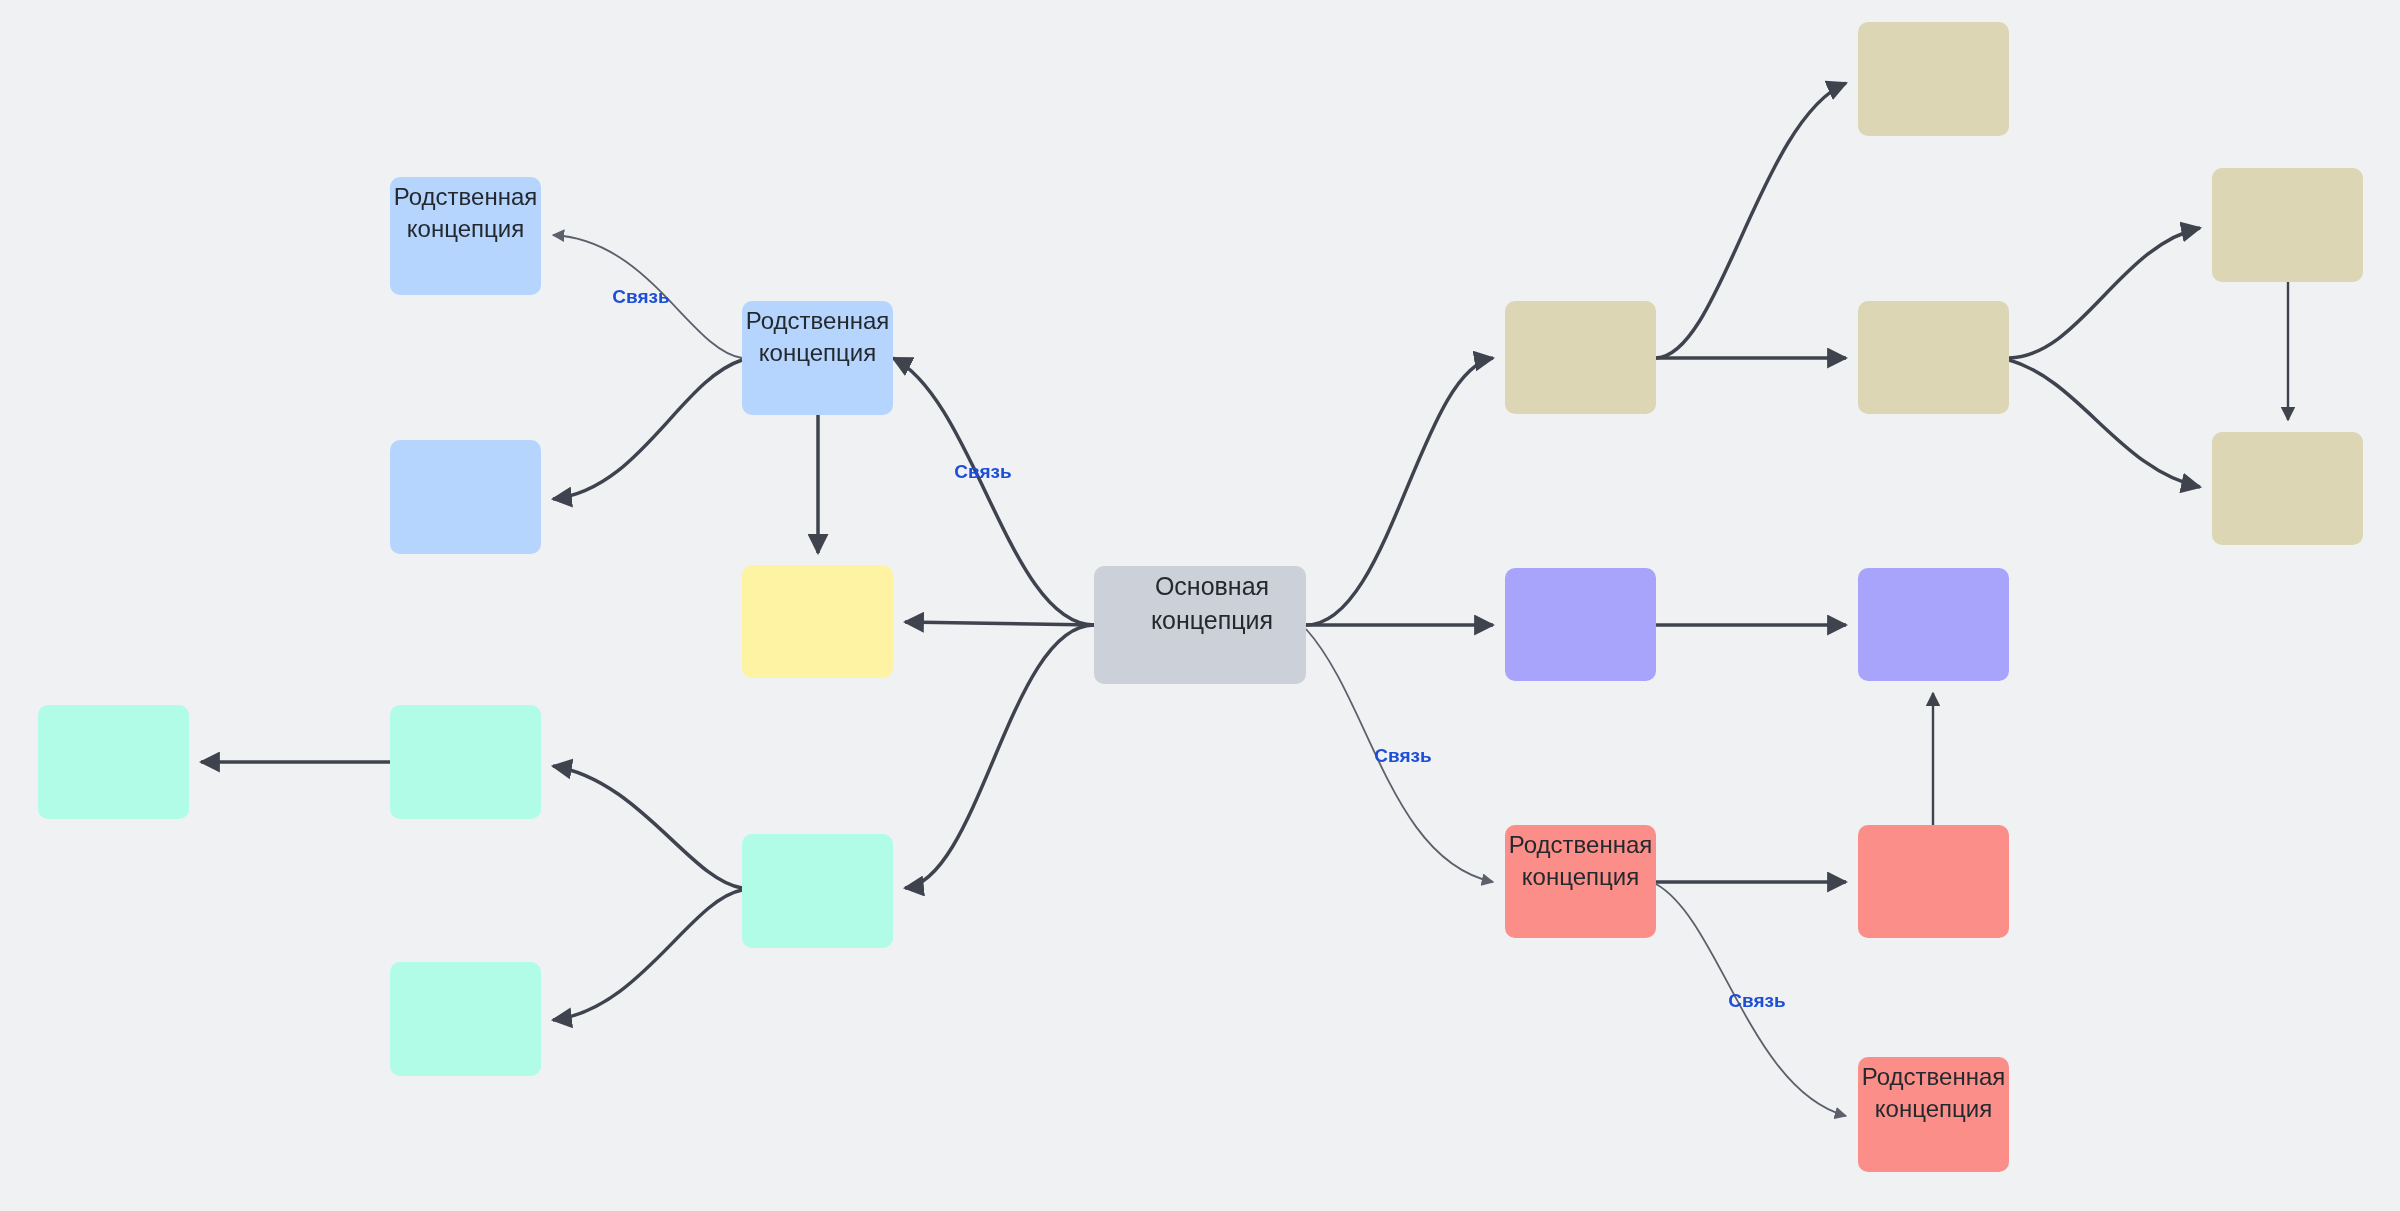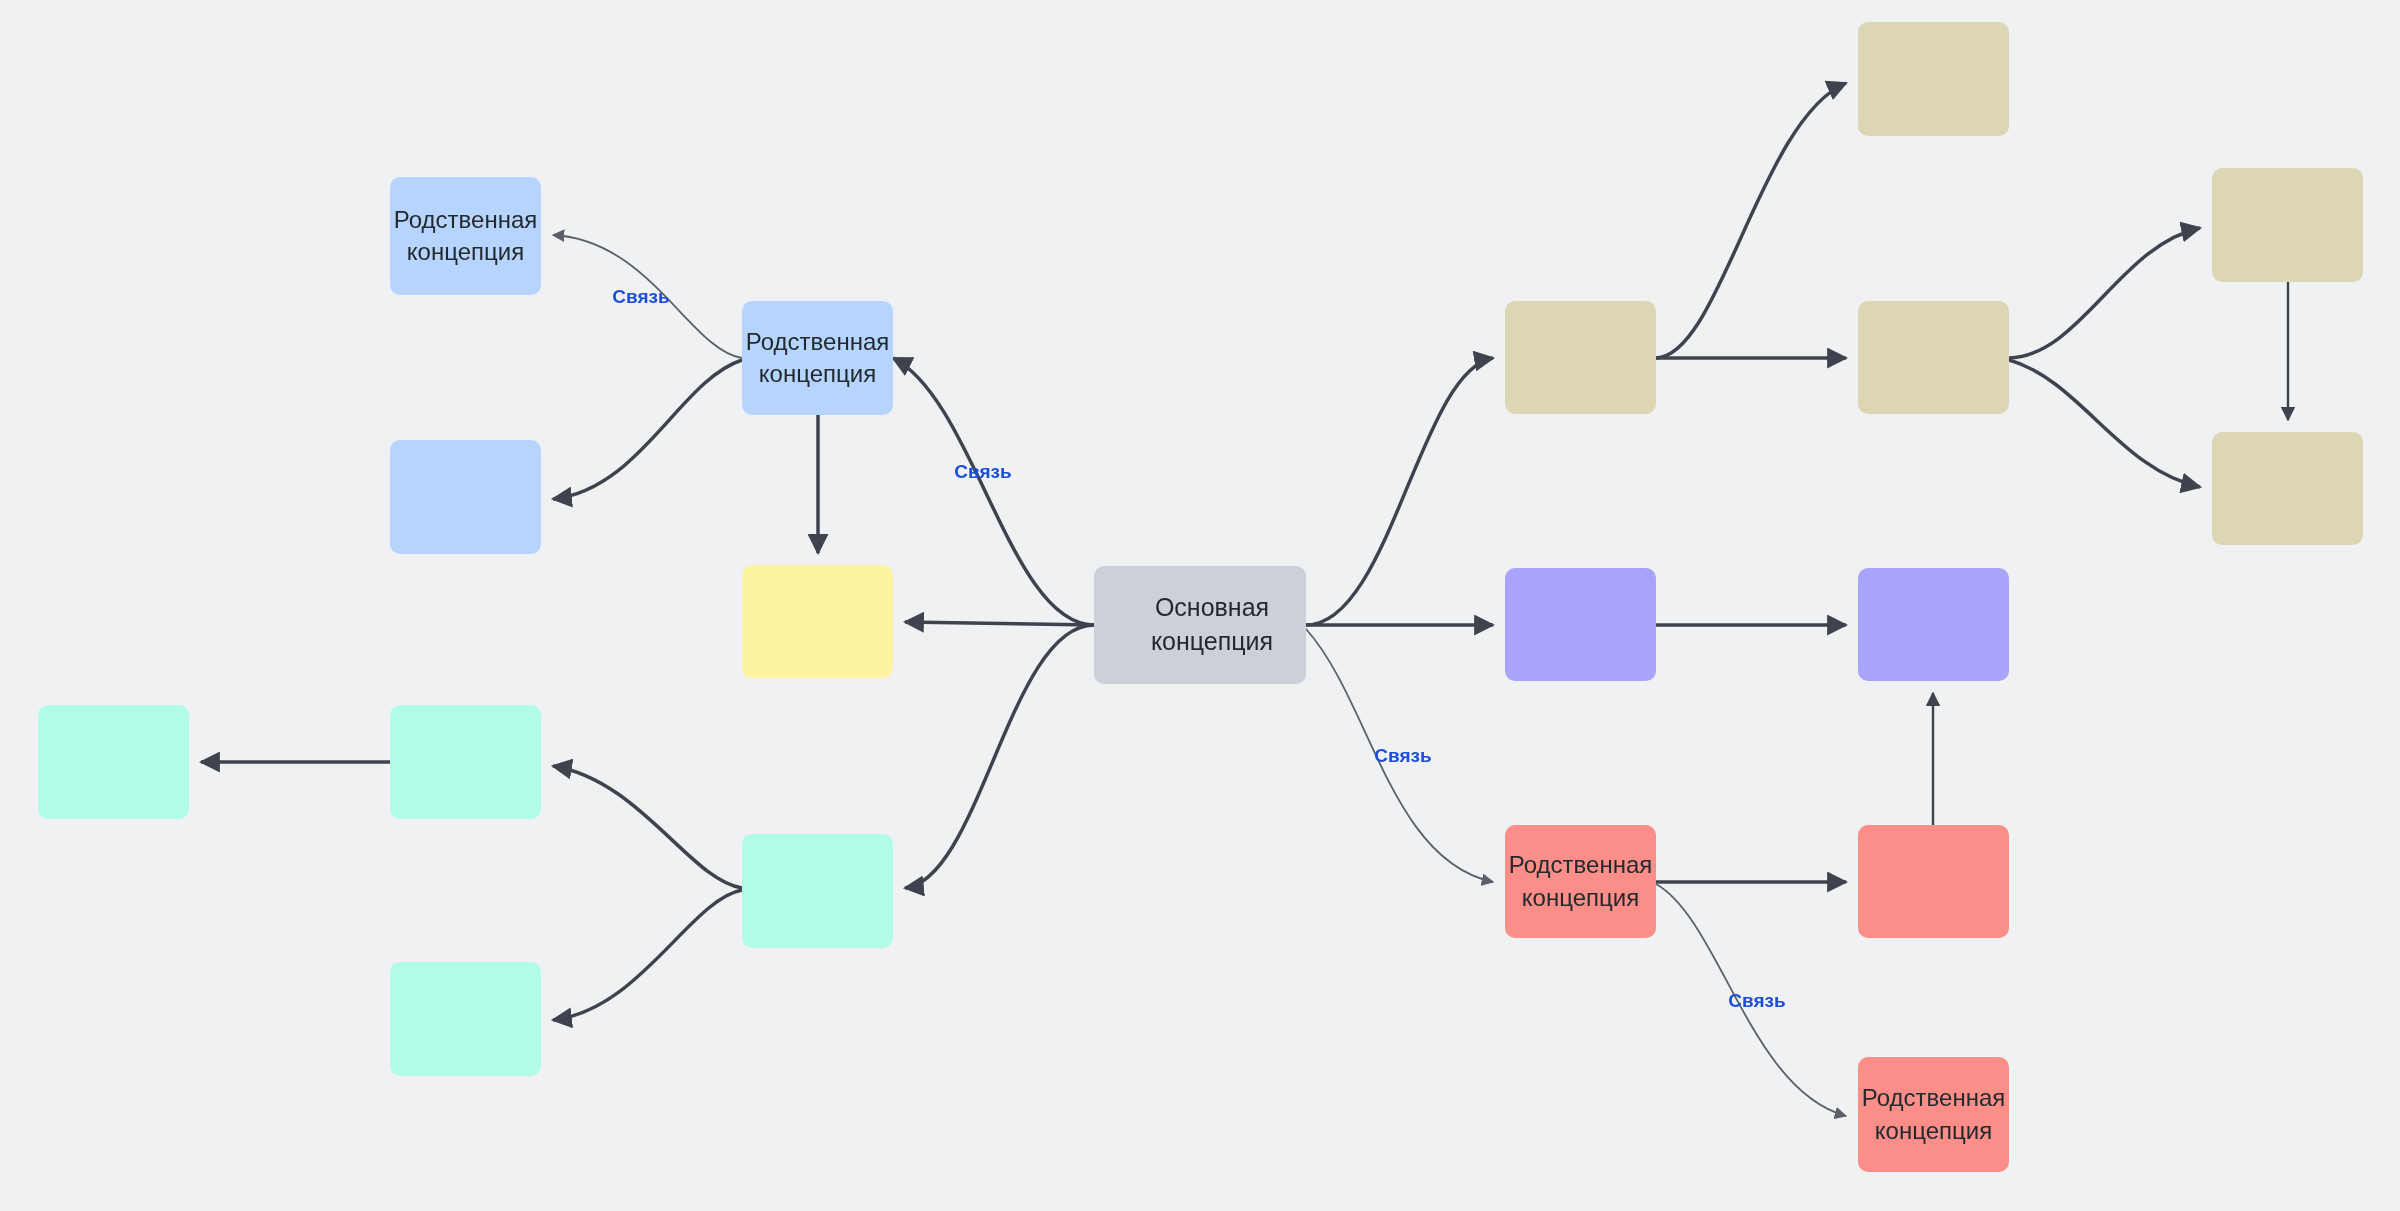--- a/index.html
+++ b/index.html
@@ -22,21 +22,20 @@
     top: 0;
     width: 2400px;
     height: 1211px;
     pointer-events: none;
   }
   .node {
     position: absolute;
     box-sizing: border-box;
     border-radius: 10px;
     display: flex;
-    align-items: center;
     justify-content: center;
     text-align: center;
     line-height: 1.35;
     color: #24292e;
     font-size: 24px;
     padding: 4px 10px;
     font-family: "Liberation Sans", sans-serif;
   }
   .node-label {
     display: block;

